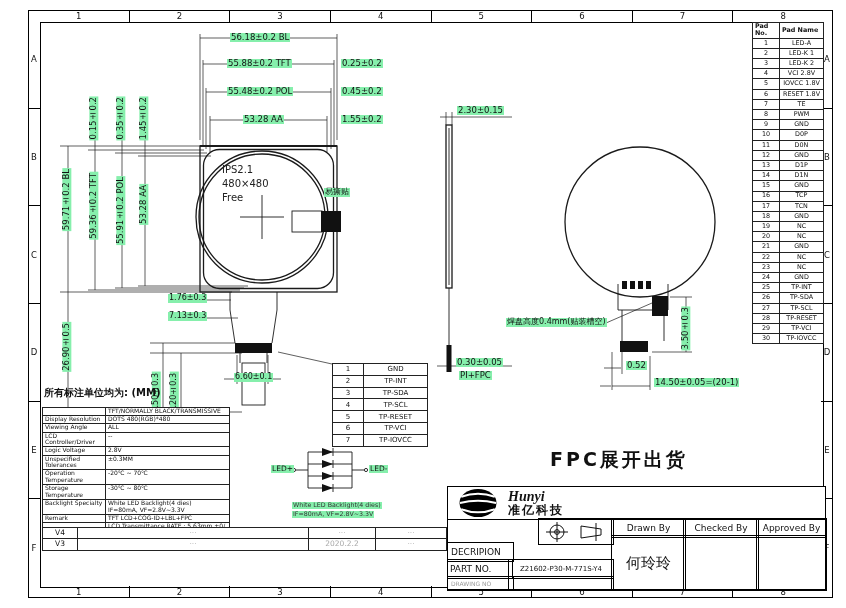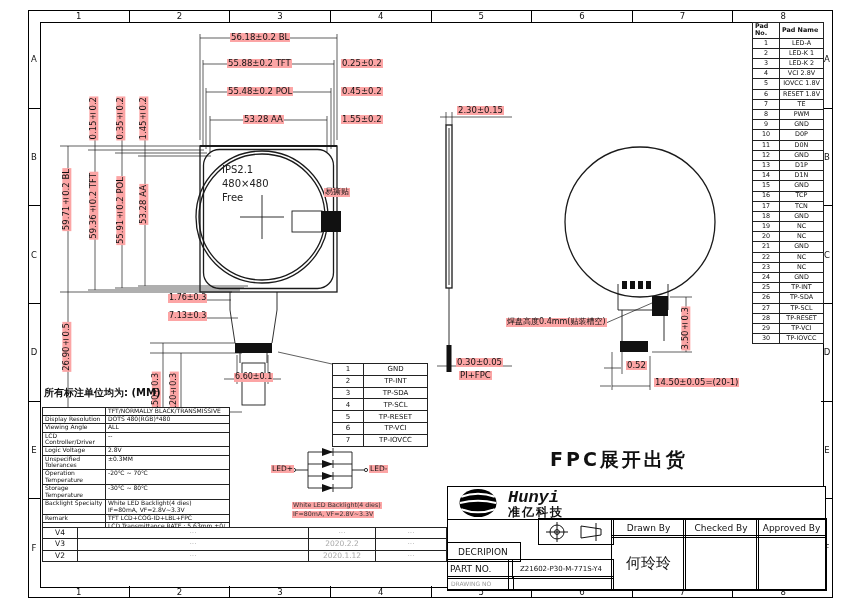--- a/index.html
+++ b/index.html
@@ -9,21 +9,21 @@
   
   .outer{left:28px;top:10px;width:803px;height:586px;border:1.6px solid #000}
   .inner{left:40px;top:22px;width:782px;height:564px;border:1.1px solid #000}
   .hstrip{left:29px;width:804px;height:12px;display:flex}
   .hstrip span{flex:1;text-align:center;font-size:8.5px;line-height:12px;border-right:1px solid #000}
   .hstrip span:last-child{border-right:none}
   .vstrip{top:11px;width:12px;height:585px;display:flex;flex-direction:column}
   .vstrip span{flex:1;display:flex;align-items:center;justify-content:center;font-size:8.5px;border-bottom:1px solid #000}
   .vstrip span:last-child{border-bottom:none}
   
-  .dim{position:absolute;font-size:8.5px;line-height:1.1;background:#fca5a5;white-space:nowrap;padding:0 1px}
+  .dim{position:absolute;font-size:8.5px;line-height:1.1;background:#86efac;white-space:nowrap;padding:0 1px}
   .vdim{writing-mode:vertical-rl;transform:rotate(180deg);padding:1px 0}
   .small{font-size:8px}
   
   table.dt{position:absolute;border-collapse:collapse;table-layout:fixed;background:#fff}
   table.dt td,table.dt th{border:1px solid #222;padding:0 2px;overflow:hidden;line-height:1.15}
   .pad-table{left:752px;top:22px;width:72px;font-size:6.4px}
   .pad-table th{height:11px;font-weight:bold;text-align:left}
   .pad-table td{height:9.2px;text-align:center;white-space:nowrap}
   .pad-table td:first-child,.pad-table th:first-child{width:22px}
   .conn-table{left:332px;top:363px;width:96px;font-size:7px}
@@ -35,21 +35,21 @@
   .rev-table{left:42px;top:527px;width:405px;font-size:7.5px}
   .rev-table td{height:10.4px;text-align:center;white-space:nowrap}
   .rev-table td:nth-child(1){width:30px}
   .rev-table td:nth-child(2){width:226px}
   .rev-table td:nth-child(3){width:62px}
   .faint{color:#a9a9a9}
   
   .tb{left:447px;top:486px;width:377px;height:102px;border:1.2px solid #000;background:#fff}
   .tb .cell{position:absolute;border:1px solid #000;display:flex;align-items:center;overflow:hidden}
   .c-center{justify-content:center}
-  .logo-en{font-family:Liberation Mono, monospace;font-style:italic;font-weight:bold;font-size:17px;line-height:1}
+  .logo-en{font-family:Liberation Serif, serif;font-style:italic;font-weight:bold;font-size:14px;line-height:1}
   .logo-cn{font-size:12px;font-weight:bold;letter-spacing:2px;line-height:1}
   .screen-text{position:absolute;left:222px;top:163px;font-size:10px;line-height:14px;color:#222}
   .note-cjk{position:absolute;font-weight:bold}
 </style>
 </head>
 <body>
 
 <div class="sheet">
 
   <div class="abs outer"></div>
@@ -425,26 +425,20 @@
           <td class="faint">···</td>
           <td class="faint">···</td>
           <td class="faint">···</td>
         </tr>
         <tr>
           <td>V3</td>
           <td class="faint">···</td>
           <td class="faint">2020.2.2</td>
           <td class="faint">···</td>
         </tr>
-        <tr>
-          <td>V2</td>
-          <td class="faint">···</td>
-          <td class="faint">2020.1.12</td>
-          <td class="faint">···</td>
-        </tr>
       </tbody>
   </table>
 
   <div class="abs tb">
     <div class="cell" style="left:-1px;top:-1px;width:377px;height:32px">
       <svg width="44" height="30" viewBox="0 0 44 34" style="margin-left:8px">
         <ellipse cx="22" cy="17" rx="21" ry="16" fill="#000"></ellipse>
         <path d="M3 10 Q22 3 41 10 M1.5 17 Q22 12 42.5 17 M3 24 Q22 31 41 24" stroke="#fff" stroke-width="2.4" fill="none"></path>
       </svg>
       <div style="margin-left:8px">
@@ -455,21 +449,21 @@
     <div class="cell c-center" style="left:90px;top:31px;width:74px;height:25px">
       <svg width="66" height="22" viewBox="0 0 66 22">
         <g stroke="#111" fill="none" stroke-width="1">
           <circle cx="14" cy="11" r="7"></circle>
             <circle cx="14" cy="11" r="2.4"></circle>
           <path d="M3 11H25M14 1V21"></path>
           <path d="M38 5L58 8V14L38 17Z M53 2V20"></path>
         </g>
       </svg>
     </div>
-    <div class="cell" style="left:-1px;top:55px;width:62px;height:18px;font-size:9px;padding-left:10px">DECRIPION</div>
+    <div class="cell" style="left:-1px;top:55px;width:62px;height:18px;font-size:9px;padding-left:3px">DECRIPION</div>
     <div class="cell" style="left:-1px;top:72px;width:62px;height:18px;font-size:9px;padding-left:2px">PART NO.</div>
     <div class="cell c-center" style="left:60px;top:72px;width:104px;height:18px;font-size:7px">Z21602-P30-M-771S-Y4</div>
     <div class="cell" style="left:-1px;top:89px;width:62px;height:13px;font-size:6px;color:#999;padding-left:3px">DRAWING NO</div>
     <div class="cell" style="left:60px;top:89px;width:104px;height:13px"></div>
     <div class="cell c-center" style="left:163px;top:31px;width:73px;height:18px;font-size:9px">Drawn By</div>
     <div class="cell c-center" style="left:235px;top:31px;width:74px;height:18px;font-size:9px">Checked By</div>
     <div class="cell c-center" style="left:308px;top:31px;width:69px;height:18px;font-size:9px">Approved By</div>
     <div class="cell c-center" style="left:163px;top:48px;width:73px;height:54px;font-size:15px">何玲玲</div>
     <div class="cell" style="left:235px;top:48px;width:74px;height:54px"></div>
     <div class="cell" style="left:308px;top:48px;width:69px;height:54px"></div>

